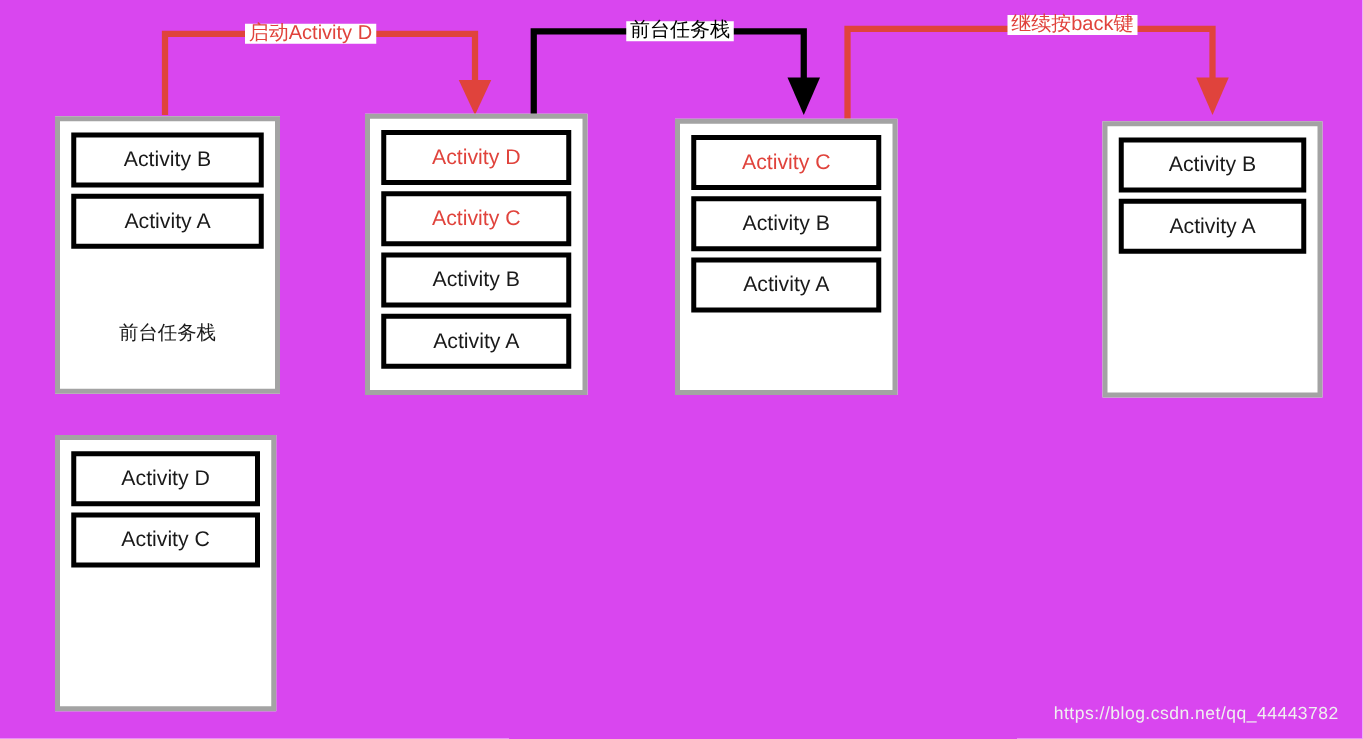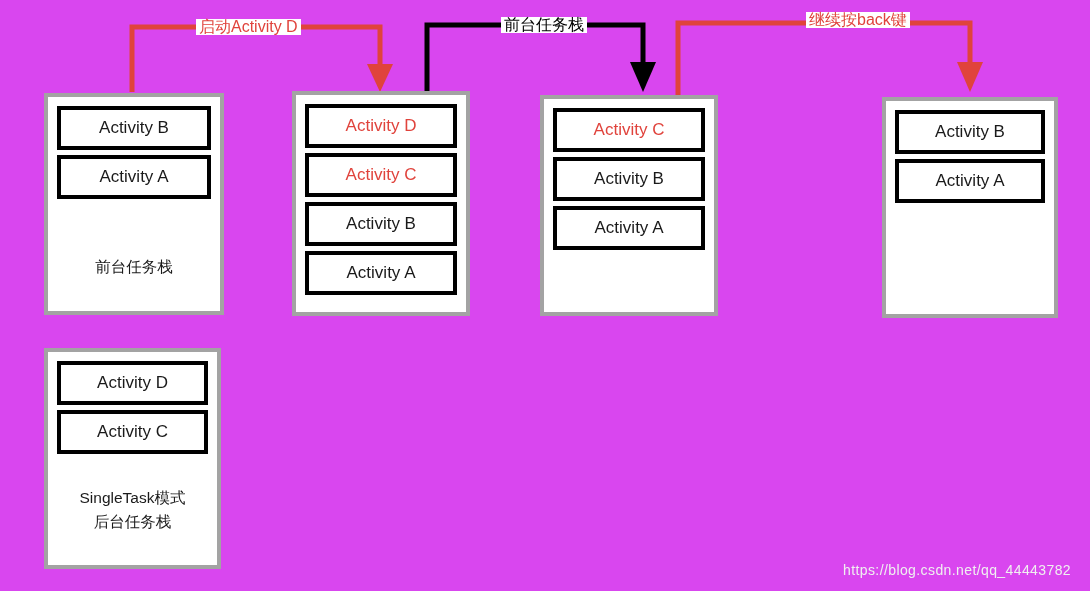--- a/index.html
+++ b/index.html
@@ -144,19 +144,17 @@
       <div class="activity">Activity B</div>
       <div class="activity">Activity A</div>
     </div>
   </div>
 
   <div class="stack" style="left: 44px; top: 348px; width: 177px; height: 221px;">
     <div class="stack-items">
       <div class="activity">Activity D</div>
       <div class="activity">Activity  C</div>
     </div>
-    <div class="stack-caption" style="top: 134px;">SingleTask模式
-后台任务栈</div>
   </div>
 
   <div class="watermark" style="left: 843px; top: 562px;">https://blog.csdn.net/qq_44443782</div>
 
 </div>
 
 </body></html>

